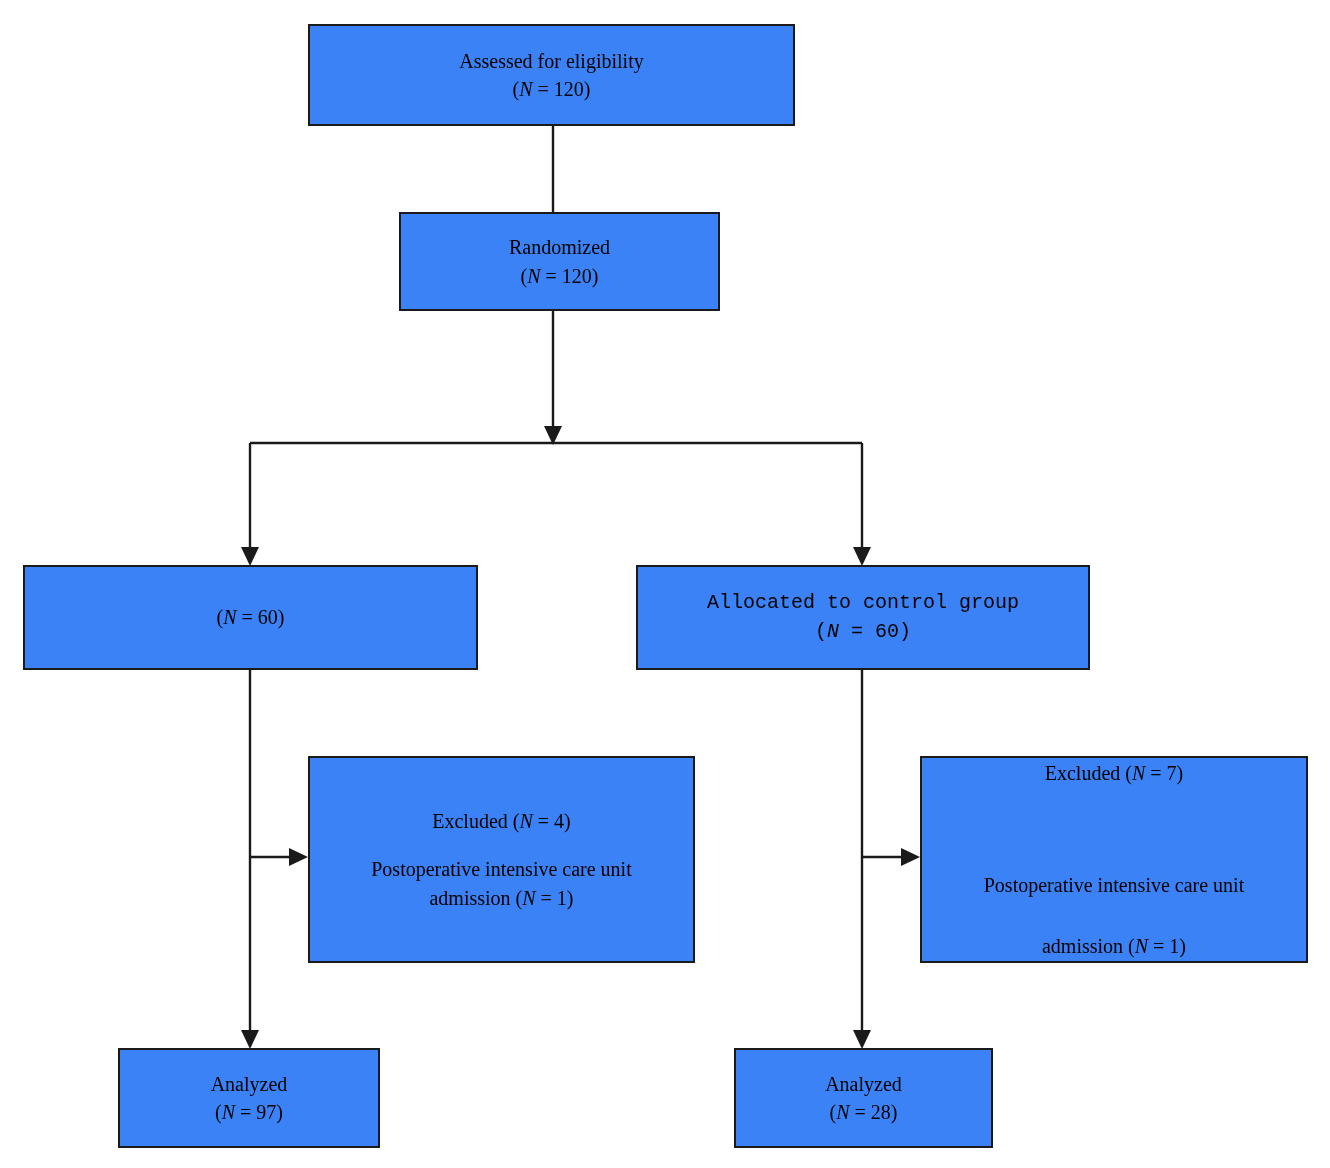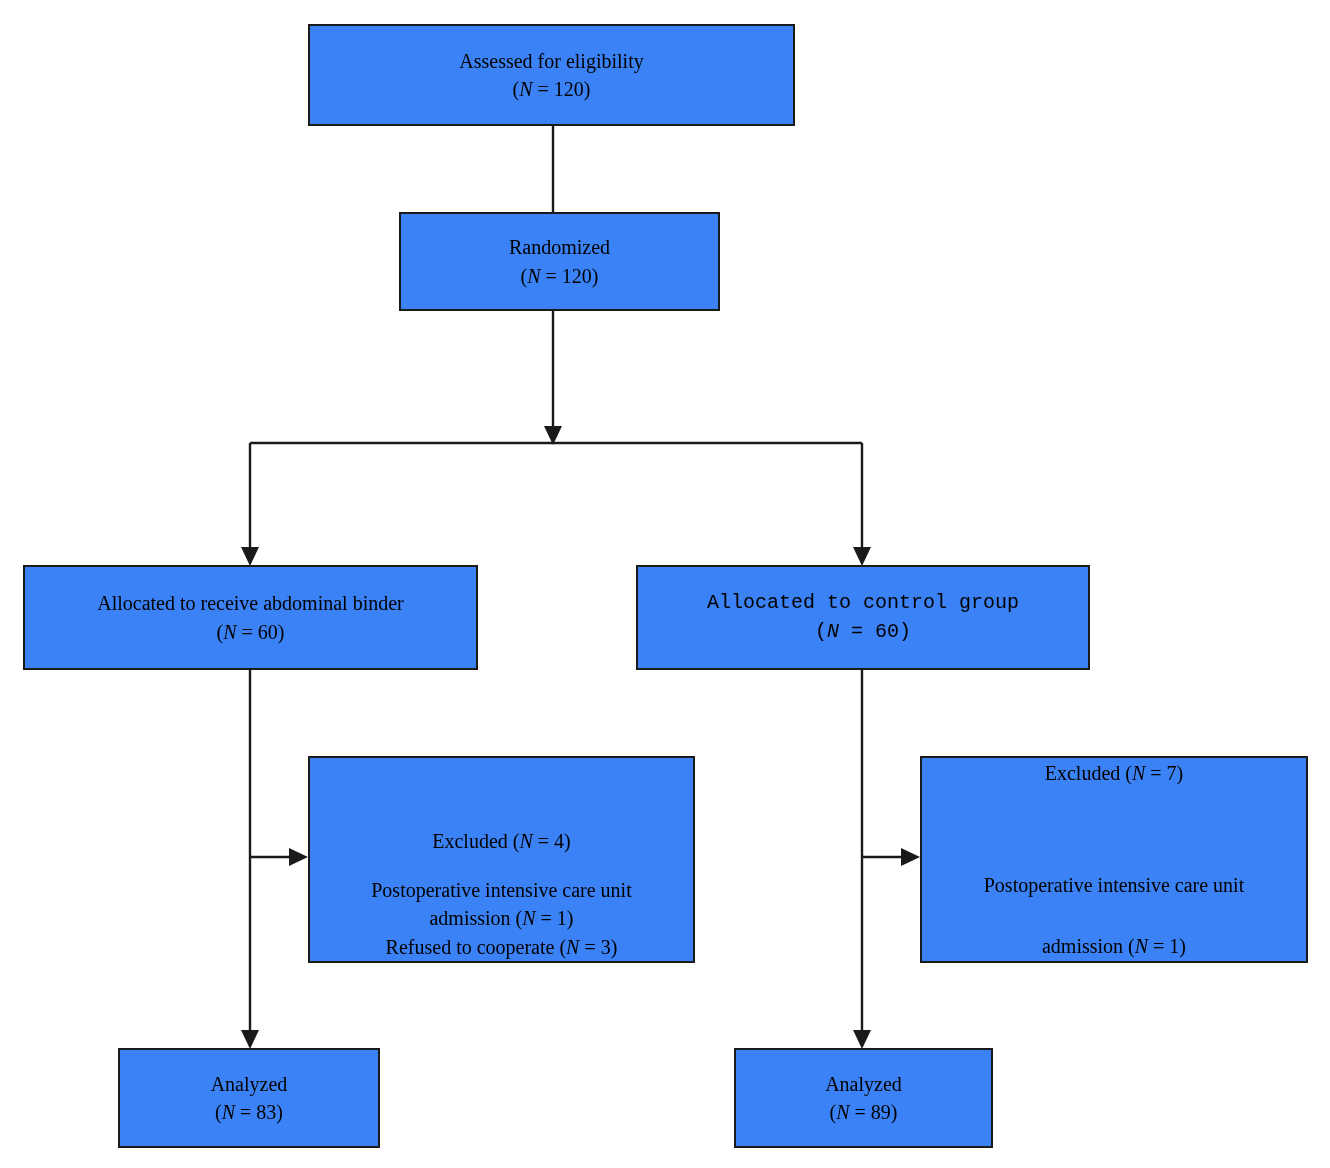--- a/index.html
+++ b/index.html
@@ -96,47 +96,45 @@
     <span class="line">Assessed for eligibility</span>
     <span class="line"><span>(</span><span class="ital">N</span><span> = 120)</span></span>
   </div>
 
   <div class="node" style="left:399px; top:212px; width:321px; height:99px;text-align:right;">
     <span class="line">Randomized</span>
     <span class="line"><span>(</span><span class="ital">N</span><span> = 120)</span></span>
   </div>
 
   <div class="node" style="left:23px; top:565px; width:455px; height:105px;">
-    <span class="line">Allocated to receive abdominal binder</span>
     <span class="line"><span>(</span><span class="ital">N</span><span> = 60)</span></span>
   </div>
 
   <div class="node" style="left:636px; top:565px; width:454px; height:105px;font-family:Liberation Mono, monospace;">
     <span class="line">Allocated to control group</span>
     <span class="line"><span>(</span><span class="ital">N</span><span> = 60)</span></span>
   </div>
 
-  <div class="node" style="left:308px; top:756px; width:387px; height:207px;justify-content:flex-end;">
+  <div class="node" style="left:308px; top:756px; width:387px; height:207px;">
     <span class="line"><span>Excluded (</span><span class="ital">N</span><span> = 4)</span></span>
     <span class="spacer"></span>
     <span class="line">Postoperative intensive care unit</span>
     <span class="line"><span>admission (</span><span class="ital">N</span><span> = 1)</span></span>
-    <span class="line"><span>Refused to cooperate (</span><span class="ital">N</span><span> = 3)</span></span>
   </div>
 
   <div class="node" style="left:920px; top:756px; width:388px; height:207px;gap:32px;">
     <span class="line"><span>Excluded (</span><span class="ital">N</span><span> = 7)</span></span>
     <span class="spacer"></span>
     <span class="line">Postoperative intensive care unit</span>
     <span class="line"><span>admission (</span><span class="ital">N</span><span> = 1)</span></span>
   </div>
 
   <div class="node" style="left:118px; top:1048px; width:262px; height:100px;">
     <span class="line">Analyzed</span>
-    <span class="line"><span>(</span><span class="ital">N</span><span> = 83)</span></span>
+    <span class="line"><span>(</span><span class="ital">N</span><span> = 97)</span></span>
   </div>
 
   <div class="node" style="left:734px; top:1048px; width:259px; height:100px;">
     <span class="line">Analyzed</span>
-    <span class="line"><span>(</span><span class="ital">N</span><span> = 89)</span></span>
+    <span class="line"><span>(</span><span class="ital">N</span><span> = 28)</span></span>
   </div>
 
 </div>
 
 </body></html>

